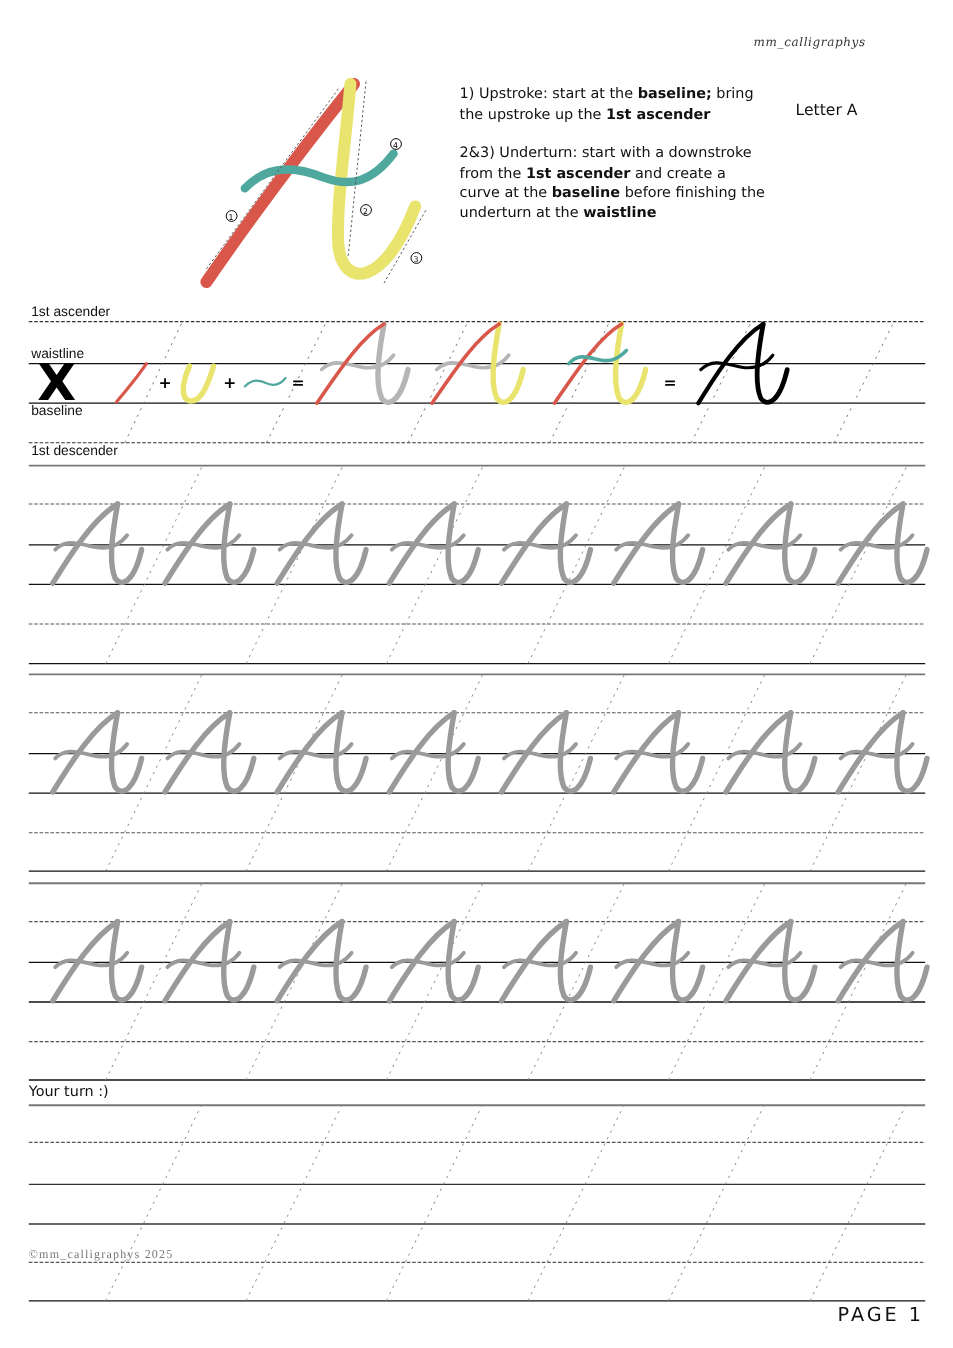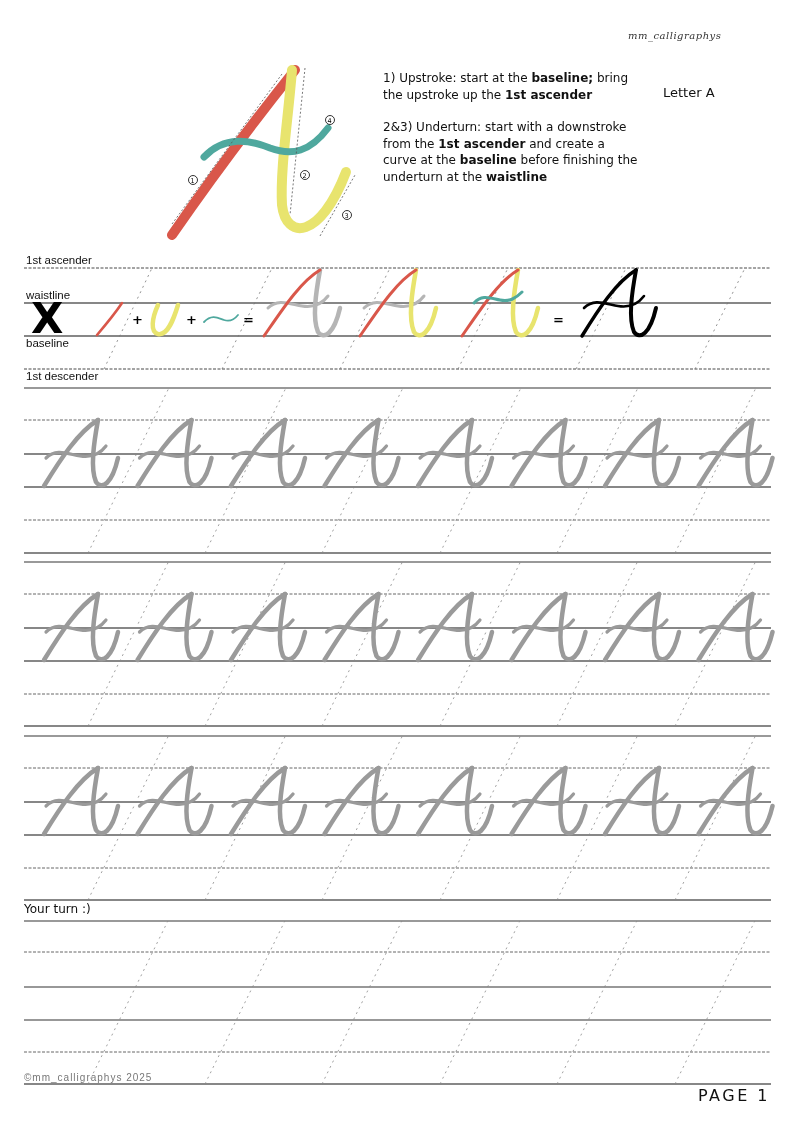--- a/index.html
+++ b/index.html
@@ -6,21 +6,21 @@
   body { width: 794px; height: 1123px; position: relative; overflow: hidden; font-family: "Liberation Sans", sans-serif; color: #111; }
   .brand { position: absolute; left: 628px; top: 30px; font-family: "DejaVu Serif", serif; font-style: italic; font-size: 10px; color: #333; letter-spacing: 0.5px; }
   .title { position: absolute; left: 663px; top: 53px; font-family: "DejaVu Sans", sans-serif; font-size: 13px; color: #111; margin-top: 32px; }
   .instr { position: absolute; left: 383px; top: 70px; width: 255px; font-family: "DejaVu Sans", sans-serif; font-size: 12px; line-height: 16.5px; color: #111; }
   .instr p { margin: 0 0 16px 0; }
   .instr b { font-weight: bold; }
   .guide-label { position: absolute; left: 26px; font-size: 11.5px; color: #111; font-family: "Liberation Sans", sans-serif; }
   .big-x { position: absolute; left: 31px; top: 300px; font-family: "DejaVu Sans", sans-serif; font-weight: bold; font-size: 42px; line-height: 38px; color: #000; }
   .op { position: absolute; font-family: "DejaVu Sans", sans-serif; font-weight: bold; font-size: 13px; color: #000; }
   .your-turn { position: absolute; left: 24px; top: 902px; font-size: 12px; font-family: "DejaVu Sans", sans-serif; color: #111; }
-  .copyright { position: absolute; left: 24px; top: 1072px; font-size: 10px; letter-spacing: 1px; color: #777; font-family: Liberation Sans, sans-serif; }
+  .copyright { position: absolute; left: 24px; top: 1040px; font-size: 10px; letter-spacing: 1px; color: #777; font-family: Liberation Serif, serif; }
   .page-num { position: absolute; right: 24px; top: 1086px; font-size: 16px; letter-spacing: 2.5px; color: #111; font-family: "DejaVu Sans", sans-serif; }
   svg.sheet { position: absolute; left: 0; top: 0; }
 </style>
 </head>
 <body>
 
 <svg class="sheet" width="794" height="1123" viewBox="0 0 794 1123">
   <defs>
 
     <g id="glyphA">

